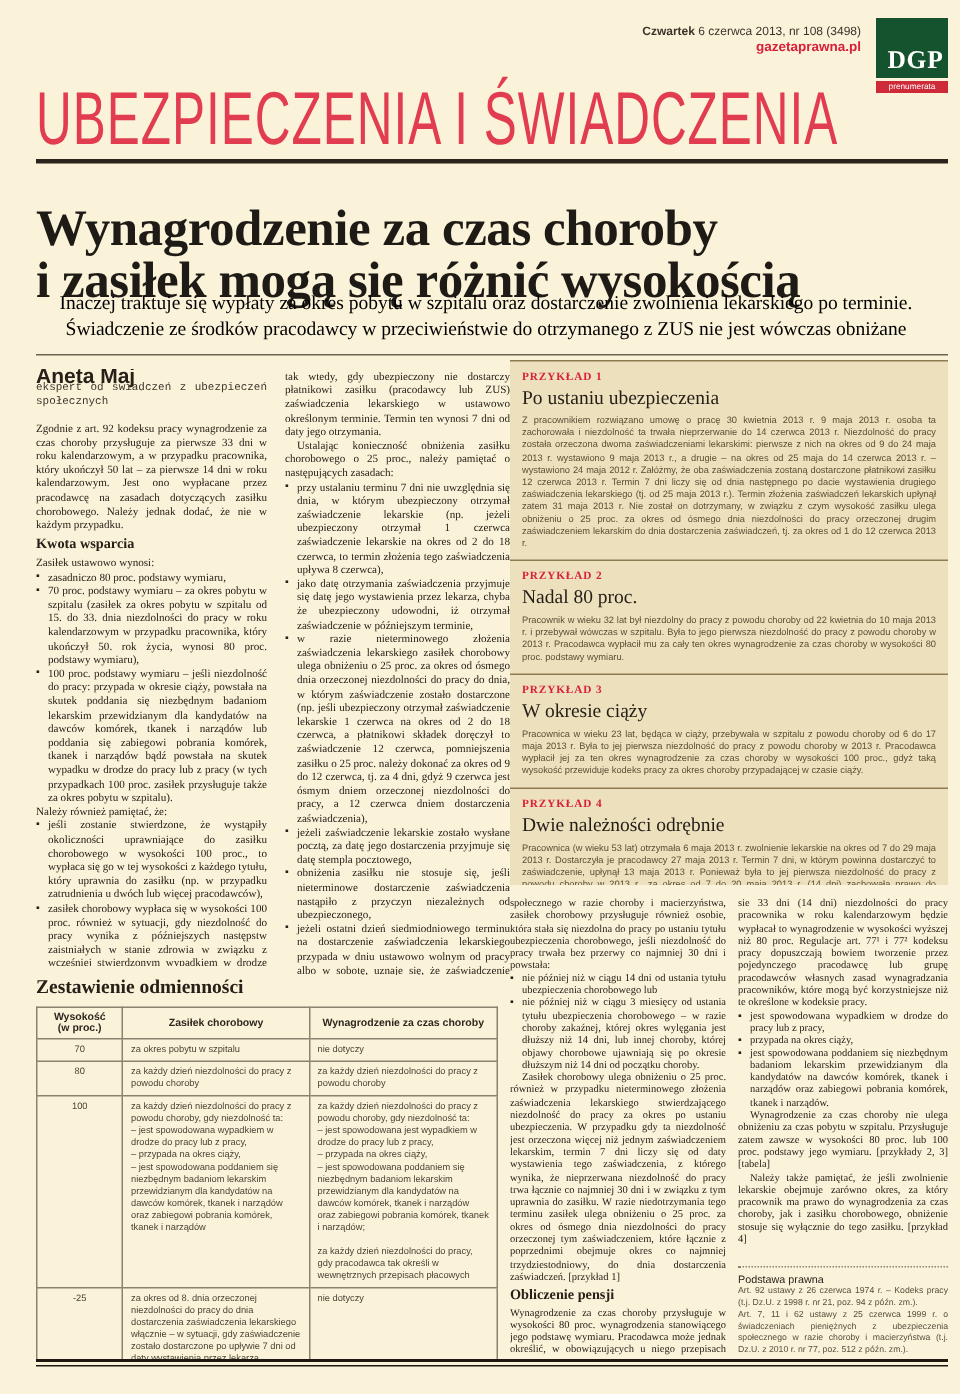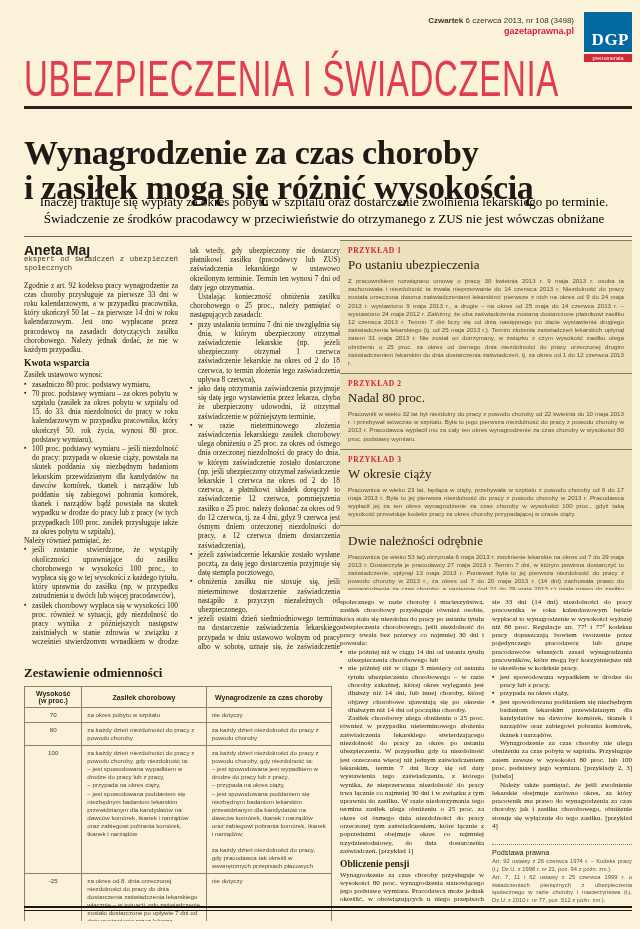--- a/index.html
+++ b/index.html
@@ -4,21 +4,21 @@
 <style>
   html,body{margin:0;padding:0;}
   body{width:640px;height:929px;background:#faf3d9;font-family:"Liberation Serif",serif;color:#272019;}
   .page{position:relative;width:640px;height:929px;overflow:hidden;background:#faf3d9;}
 
   
   .dateline{position:absolute;top:16px;right:66px;text-align:right;font-family:"Liberation Sans",sans-serif;font-size:8px;color:#3a332a;line-height:1.3;}
   .dateline b{font-weight:bold;}
   .site{color:#d8203a;font-weight:bold;font-size:9px;}
   .logo{position:absolute;top:12px;right:8px;width:48px;}
-  .logo-box{background:#0369a1;width:48px;height:40px;display:flex;align-items:flex-end;justify-content:flex-end;padding:2px 3px;box-sizing:border-box;}
+  .logo-box{background:#14532d;width:48px;height:40px;display:flex;align-items:flex-end;justify-content:flex-end;padding:2px 3px;box-sizing:border-box;}
   .logo-box span{color:#fff;font-family:"Liberation Serif",serif;font-size:17px;font-weight:bold;letter-spacing:0.5px;}
   .logo-sub{background:#cf2a3a;margin-top:2px;color:#fff;font-family:"Liberation Sans",sans-serif;font-size:5.5px;text-align:center;padding:1px 0;}
 
   .section-title{position:absolute;left:24px;top:50px;font-family:"Liberation Sans",sans-serif;font-weight:400;font-size:50px;color:#e23c50;white-space:nowrap;transform:scaleX(0.66);transform-origin:left top;letter-spacing:1px;}
   .rule-thick{position:absolute;left:24px;top:106px;width:608px;height:3px;background:#2a241d;}
 
   .headline{position:absolute;left:24px;top:112px;width:600px;font-family:"Liberation Serif",serif;font-weight:bold;font-size:34px;line-height:1.05;letter-spacing:-0.3px;color:#1e1a15;}
   .standfirst{position:absolute;left:24px;top:194px;width:600px;font-size:13px;line-height:1.28;color:#000000;text-align:center;}
   .rule-thin{position:absolute;left:24px;top:236px;width:608px;height:1px;background:#6b6353;}
 
@@ -39,21 +39,21 @@
   .blk.k-b::before{content:"▪";position:absolute;left:0;top:0;font-size:7px;}
 
   
   .examples{position:absolute;left:340px;top:240px;width:292px;height:350px;background:#ece0bd;overflow:hidden;box-sizing:border-box;}
   .example{border-top:1px solid #8d7c52;padding:5px 8px 6px;}
   .ex-label{font-family:Liberation Serif, serif;font-weight:bold;font-size:7.5px;letter-spacing:0.6px;color:#d8203a;}
   .ex-title{font-family:"Liberation Serif",serif;font-weight:normal;font-size:13px;margin:2px 0 4px;color:#241e17;}
   .ex-body{font-family:"Liberation Sans",sans-serif;font-size:6.2px;line-height:1.32;color:#5c4e35;margin:0;text-align:justify;}
 
   
-  .table-sec{position:absolute;left:24px;top:665px;width:308px;height:256px;overflow:hidden;}
+  .table-sec{position:absolute;left:24px;top:650px;width:308px;height:256px;overflow:hidden;}
   .table-title{font-family:"Liberation Serif",serif;font-weight:bold;font-size:13px;margin:0 0 5px;}
   table{border-collapse:collapse;width:308px;font-family:"Liberation Sans",sans-serif;}
   th{border:1px solid #8c8270;font-size:7px;font-weight:bold;text-align:center;padding:3px 4px;color:#2c261d;}
   td{border:1px solid #8c8270;font-size:6.2px;line-height:1.3;vertical-align:top;padding:3px 5px;color:#4a4435;white-space:pre-line;text-align:left;}
   td.c-h{text-align:center;}
   th.w1{width:50px;}th.w2{width:124px;}th.w3{width:124px;}
 
   
   .legal{position:absolute;left:492px;top:844px;width:140px;border-top:1px dotted #8c8270;padding-top:3px;font-family:"Liberation Sans",sans-serif;}
   .legal-title{font-weight:normal;font-size:7.2px;color:#241e17;}
@@ -136,20 +136,21 @@
         <p class="ex-body">Pracownik w wieku 32 lat był niezdolny do pracy z powodu choroby od 22 kwietnia do 10 maja 2013 r. i przebywał wówczas w szpitalu. Była to jego pierwsza niezdolność do pracy z powodu choroby w 2013 r. Pracodawca wypłacił mu za cały ten okres wynagrodzenie za czas choroby w wysokości 80 proc. podstawy wymiaru.</p>
       </section>
 
       <section class="example">
         <div class="ex-label">PRZYKŁAD 3</div>
         <h3 class="ex-title">W okresie ciąży</h3>
         <p class="ex-body">Pracownica w wieku 23 lat, będąca w ciąży, przebywała w szpitalu z powodu choroby od 6 do 17 maja 2013 r. Była to jej pierwsza niezdolność do pracy z powodu choroby w 2013 r. Pracodawca wypłacił jej za ten okres wynagrodzenie za czas choroby w wysokości 100 proc., gdyż taką wysokość przewiduje kodeks pracy za okres choroby przypadającej w czasie ciąży.</p>
       </section>
 
       <section class="example">
+        <div class="ex-label">PRZYKŁAD 4</div>
         <h3 class="ex-title">Dwie należności odrębnie</h3>
         <p class="ex-body">Pracownica (w wieku 53 lat) otrzymała 6 maja 2013 r. zwolnienie lekarskie na okres od 7 do 29 maja 2013 r. Dostarczyła je pracodawcy 27 maja 2013 r. Termin 7 dni, w którym powinna dostarczyć to zaświadczenie, upłynął 13 maja 2013 r. Ponieważ była to jej pierwsza niezdolność do pracy z powodu choroby w 2013 r., za okres od 7 do 20 maja 2013 r. (14 dni) zachowała prawo do wynagrodzenia za czas choroby, a następnie (od 21 do 29 maja 2013 r.) miała prawo do zasiłku chorobowego. W związku z nieterminowym dostarczeniem zaświadczenia lekarskiego obniżeniu o 25 proc. uległ jednak tylko zasiłek chorobowy (za okres od 21 do 27 maja 2013 r.). Nie uległo jednak obniżeniu wynagrodzenie za czas choroby (za okres od 7 do 20 maja 2013 r.).</p>
       </section>
     </div>
 
   <div class="col" id="colA">
     <div>
 
     <div class="blk k-p">społecznego w razie choroby i macierzyństwa, zasiłek chorobowy przysługuje również osobie, która stała się niezdolna do pracy po ustaniu tytułu ubezpieczenia chorobowego, jeśli niezdolność do pracy trwała bez przerwy co najmniej 30 dni i powstała:</div>
         <div class="blk k-b">nie później niż w ciągu 14 dni od ustania tytułu ubezpieczenia chorobowego lub</div>

